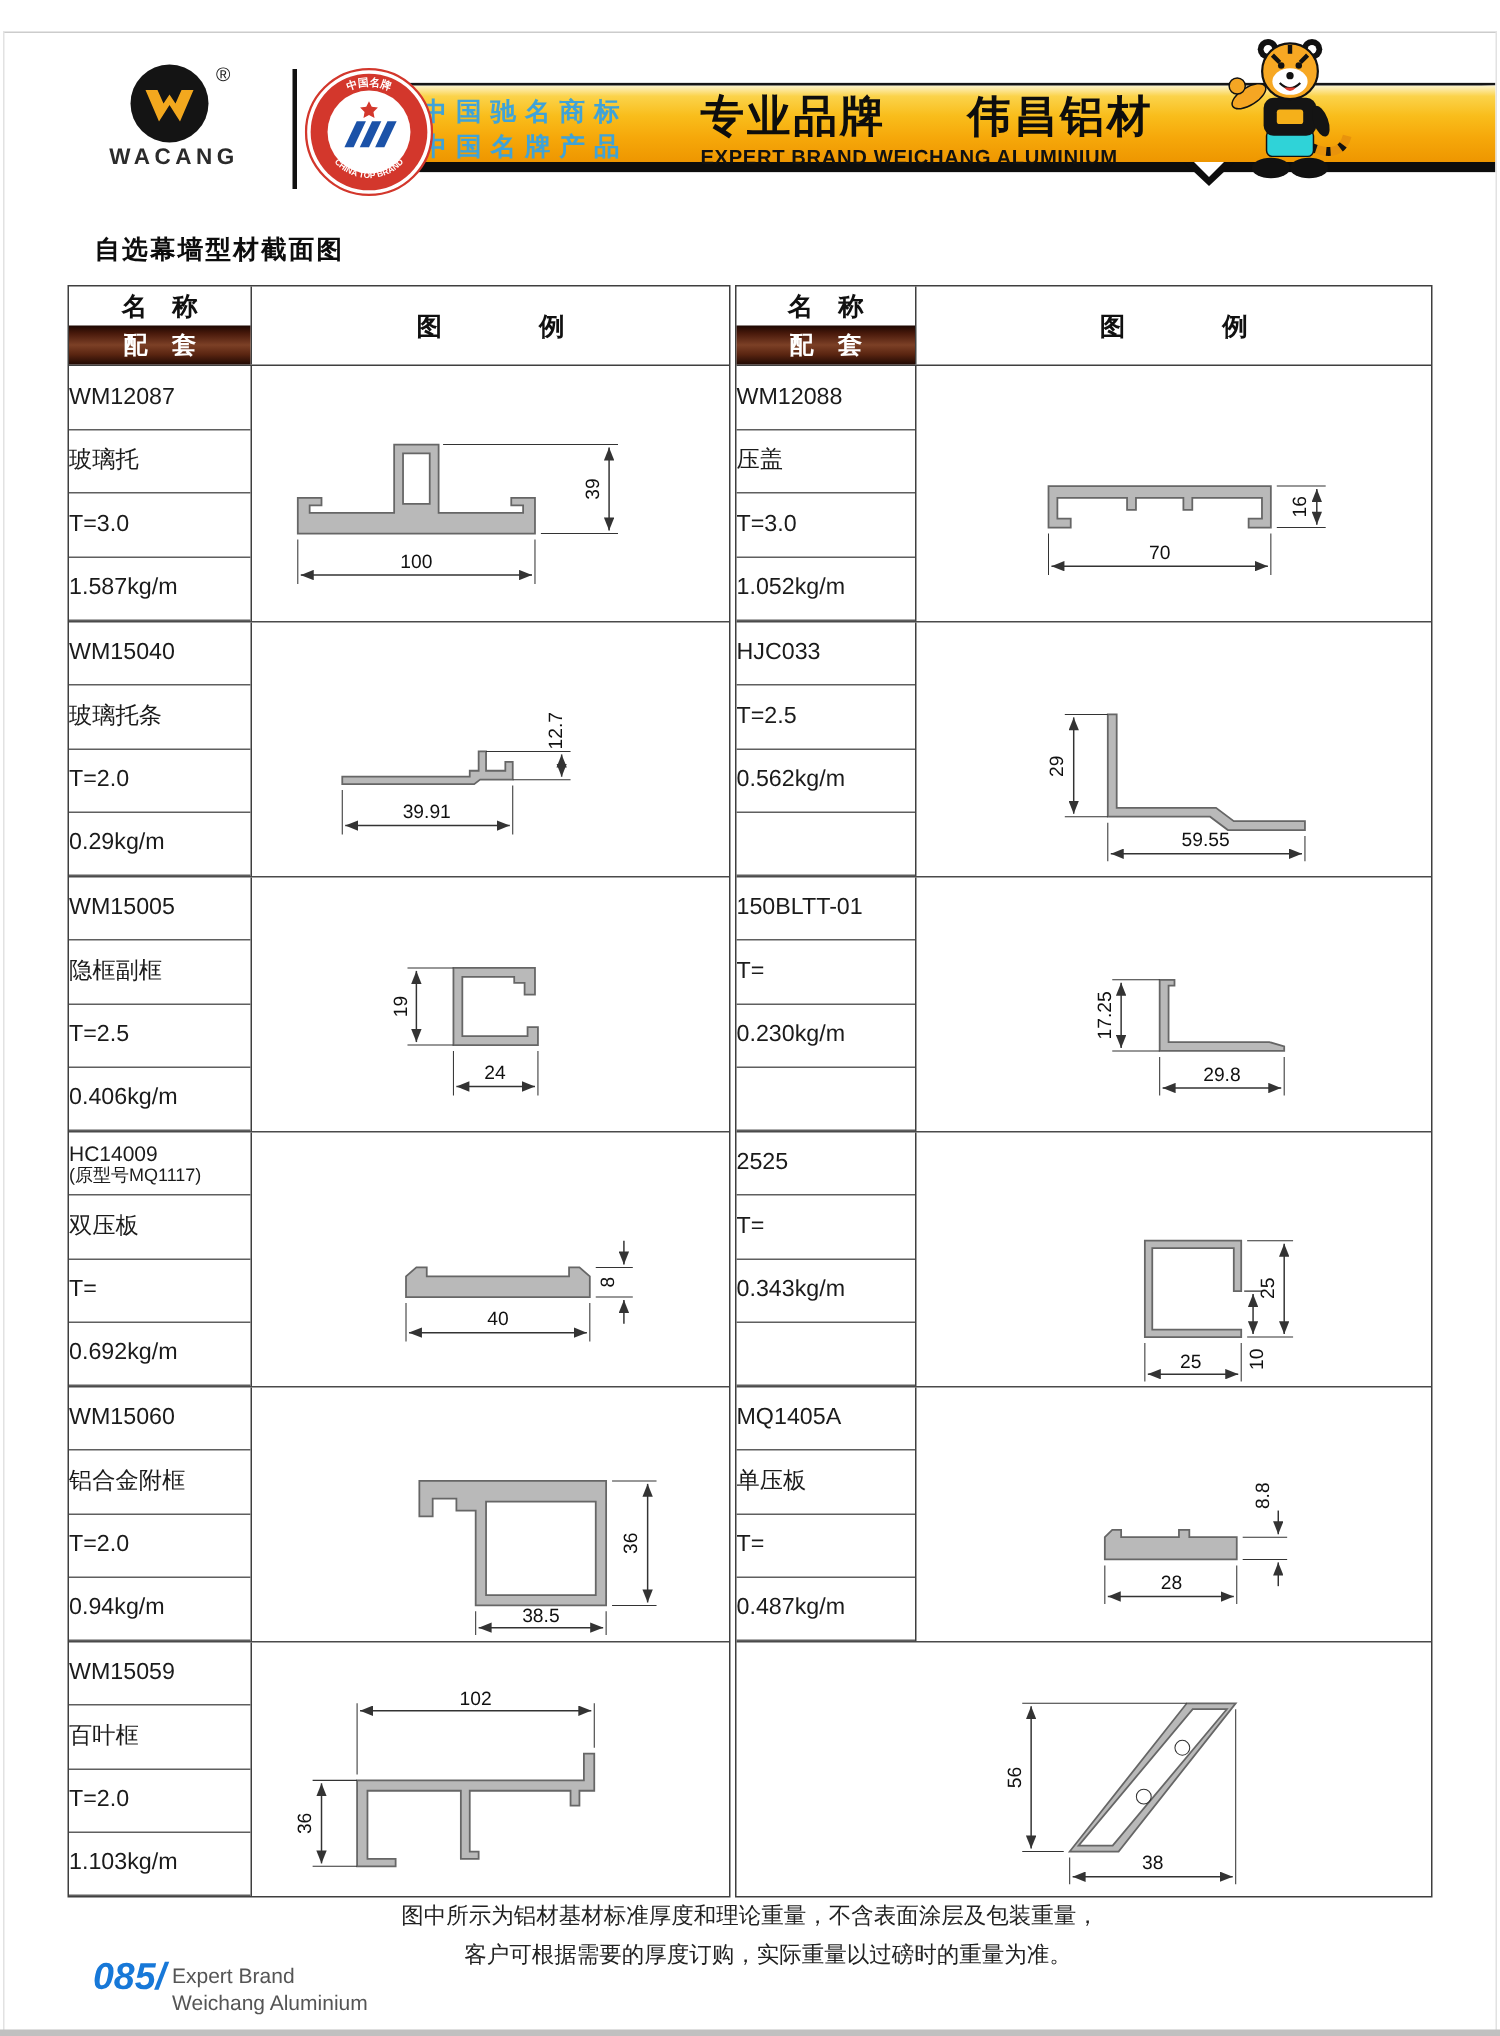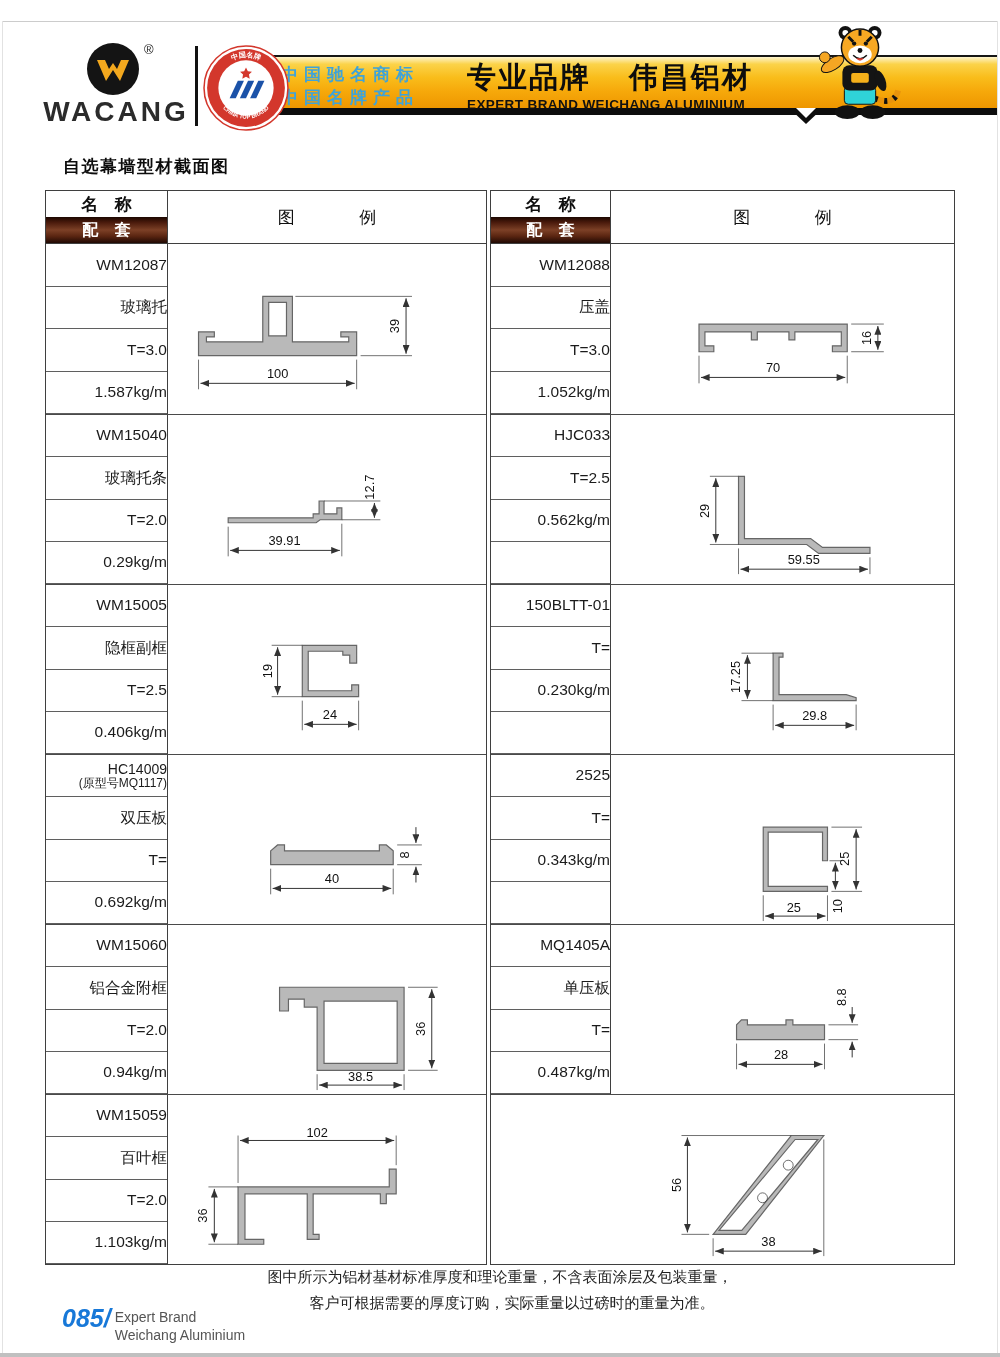--- a/index.html
+++ b/index.html
@@ -6,30 +6,30 @@
   .page{position:relative;width:1000px;height:1357px;background:#fff;overflow:hidden;
         font-family:"Liberation Sans",sans-serif;color:#1b1b1b;}
   .edge-top{position:absolute;left:2px;right:2px;top:21px;height:1px;background:#ccc;}
   .edge-left{position:absolute;left:2px;top:21px;bottom:0;width:1px;background:#e2e2e2;}
   .edge-right{position:absolute;right:2px;top:21px;bottom:0;width:1px;background:#e2e2e2;}
   .edge-bottom{position:absolute;left:0;right:0;bottom:0;height:4px;background:#c0c0c0;}
 
   
   .logo-svg{position:absolute;left:42px;top:38px;}
   .brand{position:absolute;left:38px;top:96px;width:156px;text-align:center;
-         font-size:28px;font-weight:bold;letter-spacing:3px;color:#2b2b2b;}
+         font-size:15px;font-weight:bold;letter-spacing:3px;color:#2b2b2b;}
   .divider{position:absolute;left:195px;top:46px;width:3px;height:80px;background:#111;}
   .banner{position:absolute;left:249px;top:55px;right:3px;height:60px;box-sizing:border-box;
           background:linear-gradient(180deg,#fdf4cd 0%,#fbd34a 14%,#f9bd1b 40%,#f6a80a 68%,#ee9600 100%);
           border-top:2px solid #161616;border-bottom:7px solid #0d0d0d;
           border-radius:12px 0 0 12px / 28px 0 0 28px;}
   .awards{position:absolute;left:32px;top:6px;color:#3fa3d8;font-weight:bold;font-size:17px;
           letter-spacing:6px;line-height:23px;white-space:nowrap;}
   .btitle{position:absolute;left:218px;top:1px;white-space:nowrap;}
-  .btitle .cn{font-size:29px;font-weight:bold;color:#0d0d0d;letter-spacing:2px;display:flex;gap:38px;}
+  .btitle .cn{font-size:29px;font-weight:bold;color:#0d0d0d;letter-spacing:2px;display:flex;gap:54px;}
   .btitle .en{font-size:13.5px;font-weight:bold;color:#111;letter-spacing:0.4px;margin-top:-1px;}
   .notch{position:absolute;left:540px;top:51px;}
   .badge-svg{position:absolute;left:203px;top:45px;}
   .tiger-svg{position:absolute;left:816px;top:22px;z-index:5;}
 
   .page-title{position:absolute;left:63px;top:155px;font-size:17px;font-weight:bold;
               color:#0d0d0d;letter-spacing:1.5px;}
 
   
   .tbl{position:absolute;top:190px;border:1.5px solid #3f3f3f;background:#fff;box-sizing:border-box;}
@@ -37,27 +37,27 @@
   .tR{left:490px;width:465px;}
   .thead{display:flex;height:52px;border-bottom:1.5px solid #3f3f3f;}
   .hleft{border-right:1.2px solid #3f3f3f;display:flex;flex-direction:column;box-sizing:border-box;}
   .tL .hleft{width:122px;} .tR .hleft{width:120px;}
   .hname{height:26px;display:flex;align-items:center;justify-content:center;
          font-weight:bold;font-size:17px;word-spacing:12px;color:#101010;}
   .hmatch{flex:1;display:flex;align-items:center;justify-content:center;color:#fff;
           font-weight:bold;font-size:16px;word-spacing:12px;
           background:linear-gradient(180deg,#1c0701 0%,#48190b 20%,#7c4026 50%,#5a2511 74%,#200903 100%);}
   .hlegend{flex:1;display:flex;align-items:center;justify-content:center;
-           font-size:17px;font-weight:normal;word-spacing:60px;color:#101010;}
+           font-size:17px;font-weight:bold;word-spacing:60px;color:#101010;}
   .block{display:flex;height:170px;box-sizing:border-box;}
   .block + .block{border-top:1px solid #4a4a4a;}
   .ncol{border-right:1.2px solid #3f3f3f;display:flex;flex-direction:column;box-sizing:border-box;}
   .tL .ncol{width:122px;} .tR .ncol{width:120px;}
   .nrow{height:44px;box-sizing:border-box;border-bottom:1px solid #5f5f5f;
-        display:flex;flex-direction:column;align-items:flex-end;justify-content:center;
+        display:flex;flex-direction:column;align-items:flex-start;justify-content:center;
         font-size:15.5px;color:#1b1b1b;line-height:1.05;text-align:center;}
   .nrow .sub{font-size:12px;}
   .nfill{flex:1;}
   .dcol{flex:1;display:flex;align-items:center;justify-content:center;}
   .dg{display:block;}
   .pf{fill:#b9b9b9;stroke:#666;stroke-width:1.2;}
   .xl{stroke:#333;stroke-width:0.7;fill:none;}
   .dl{stroke:#333;stroke-width:1;marker-start:url(#arw);marker-end:url(#arw);}
   .dle{stroke:#333;stroke-width:1;marker-end:url(#arw);}
   .dt{font:13px "Liberation Sans",sans-serif;fill:#111;text-anchor:middle;}

